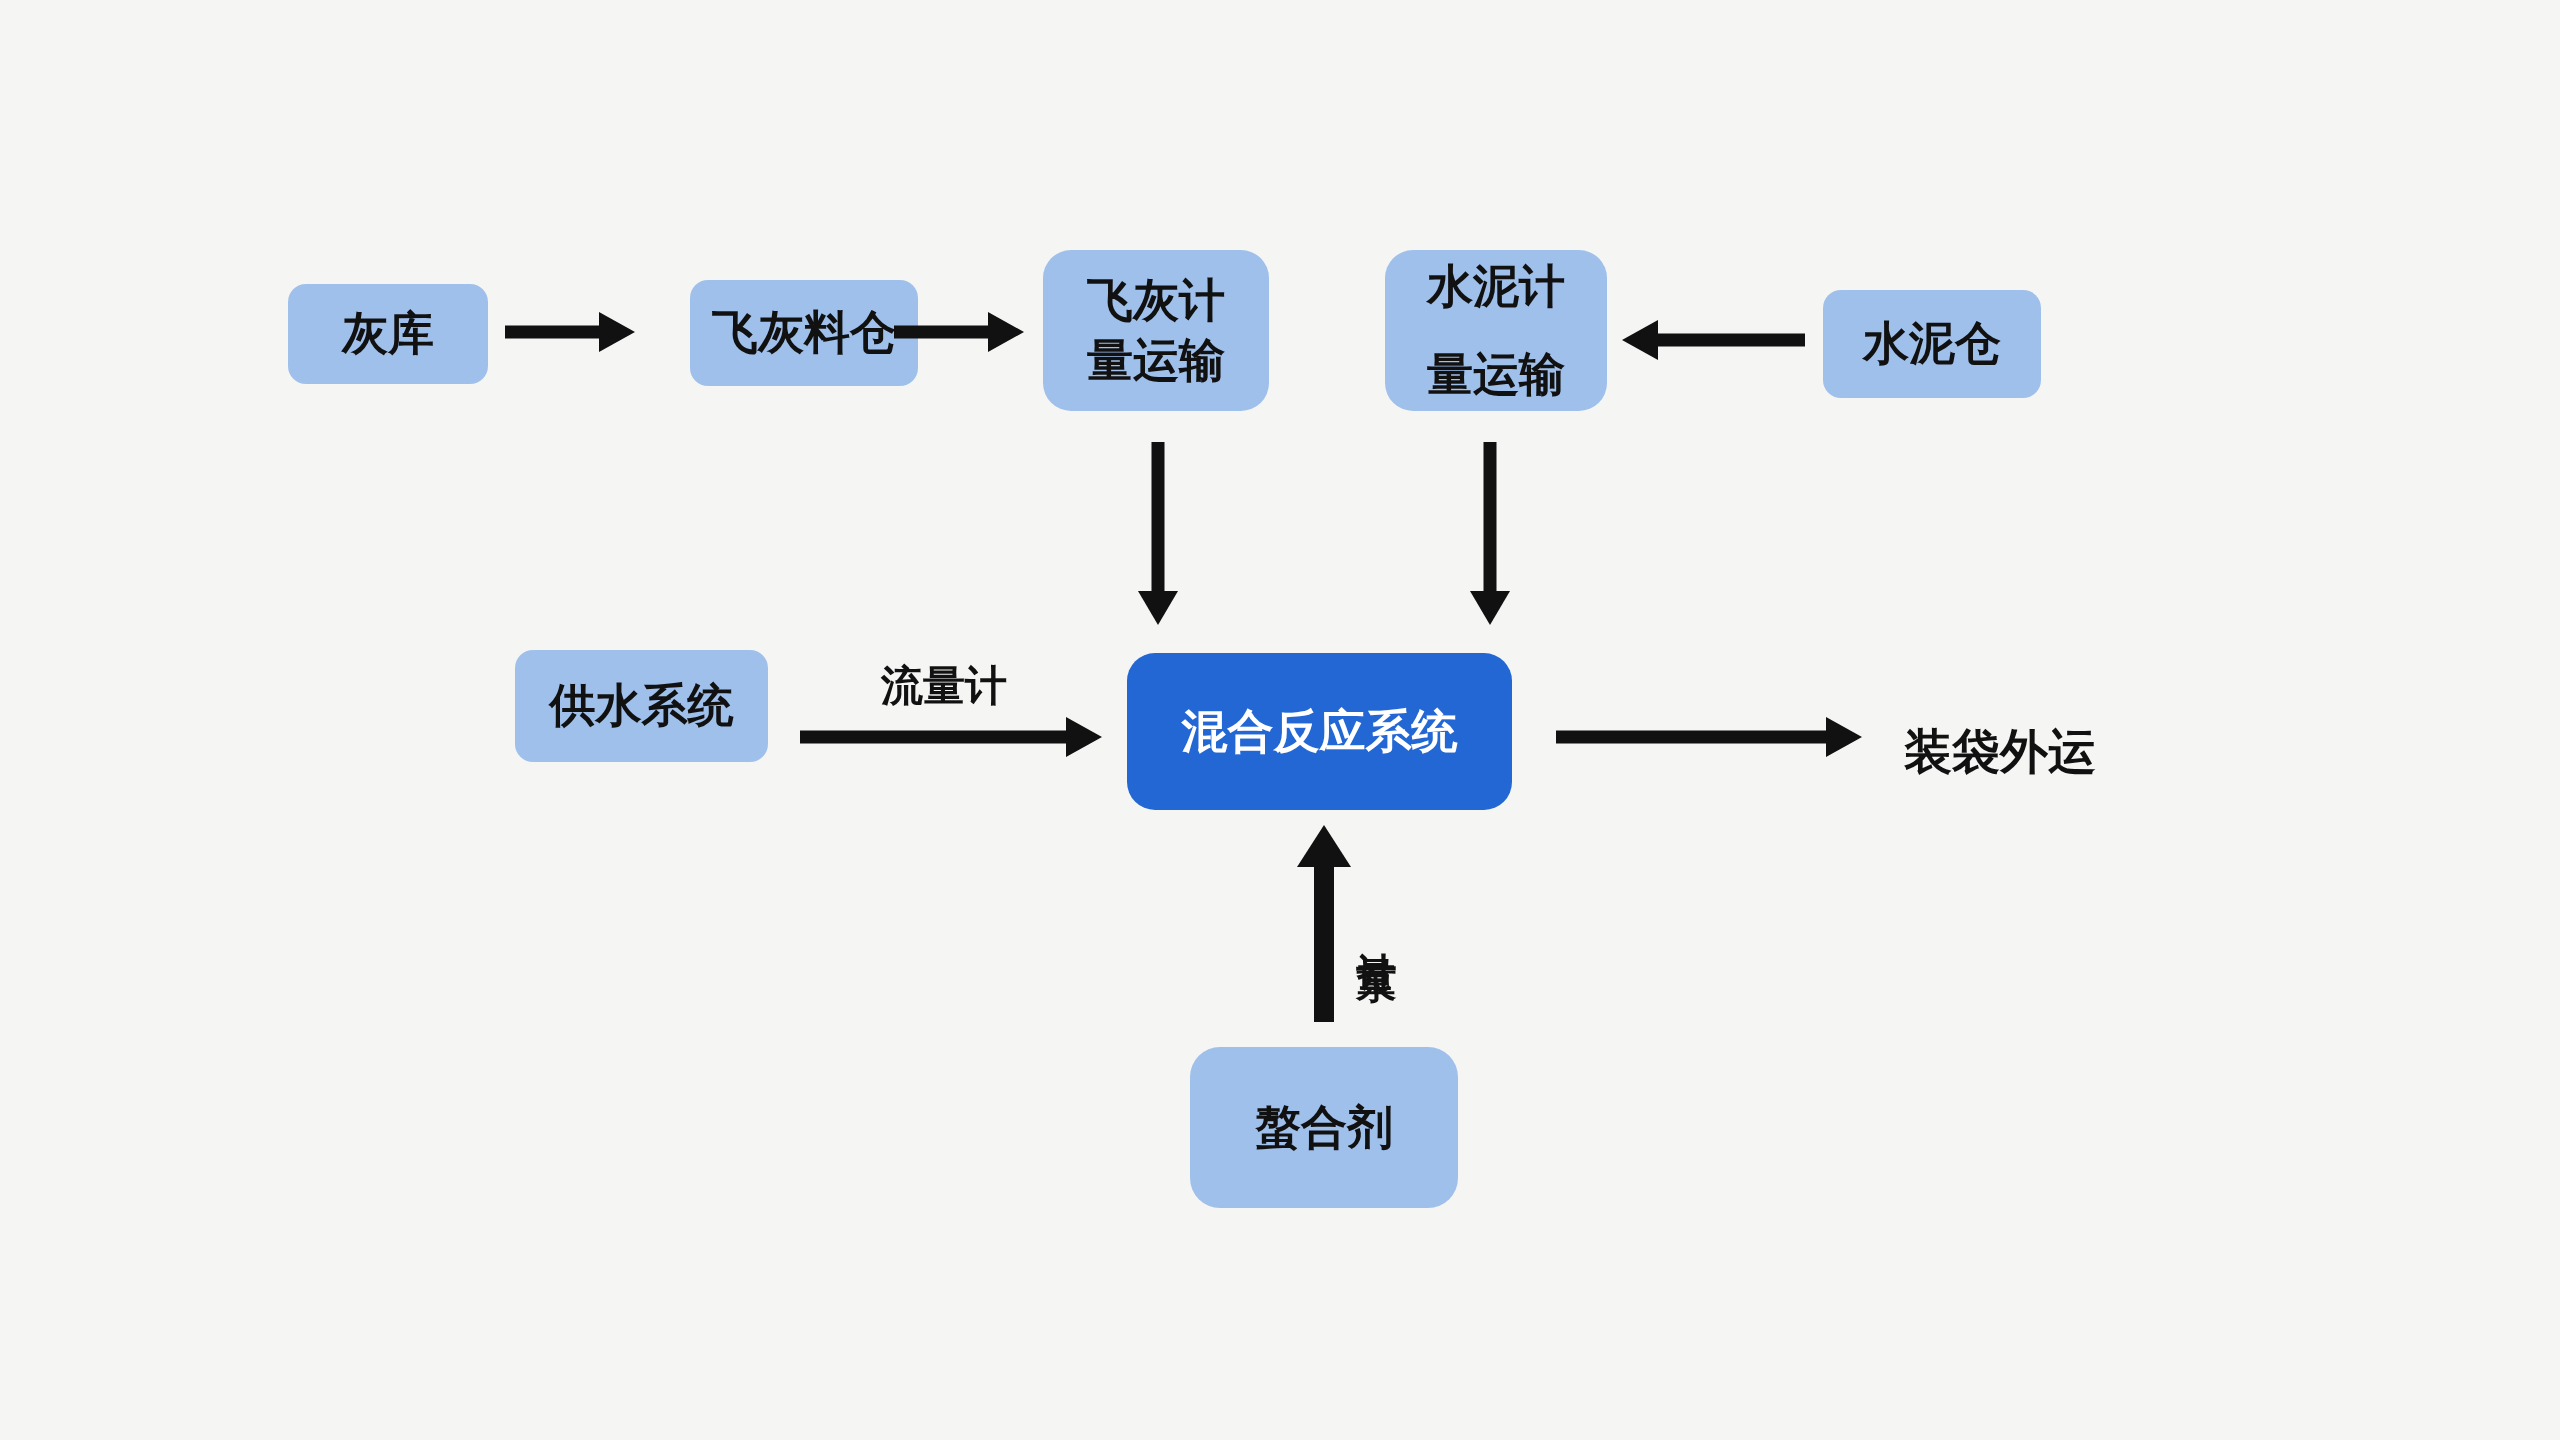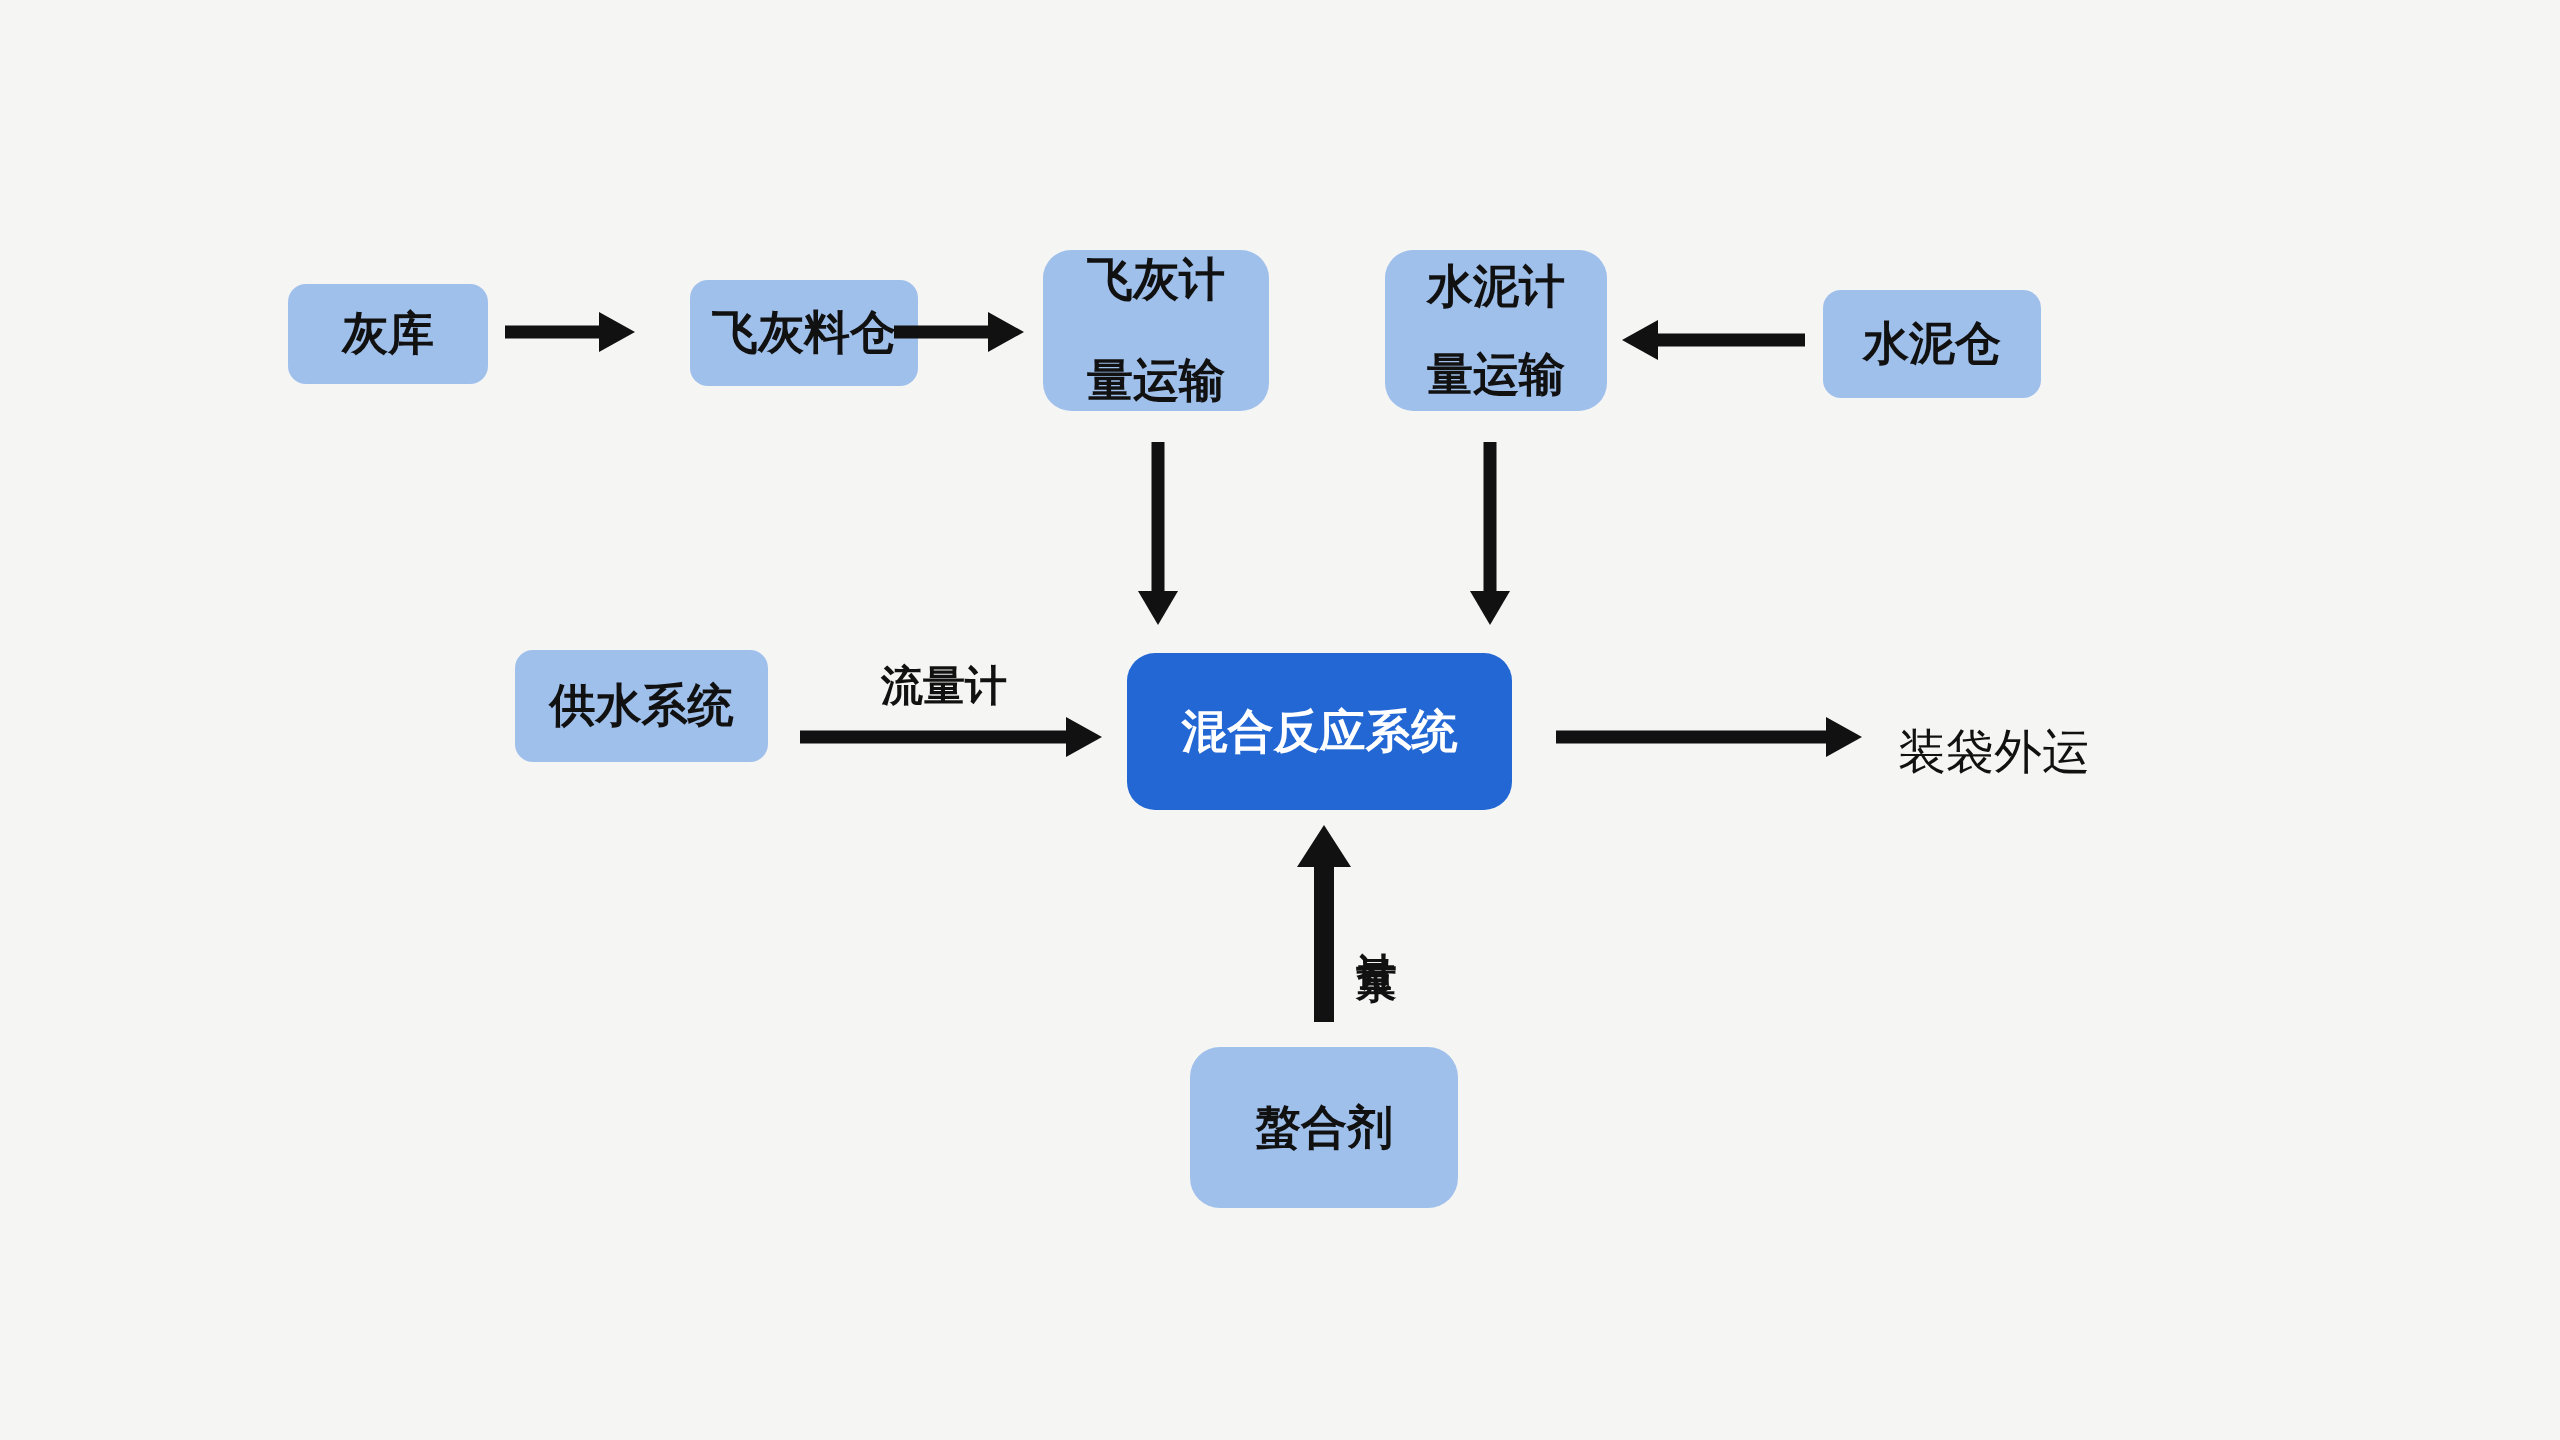--- a/index.html
+++ b/index.html
@@ -52,21 +52,22 @@
   .edge-label.vertical{
     writing-mode:vertical-rl;
     text-orientation:upright;
     letter-spacing:7px;
     font-size:40px;
   }
   .end-label{
     position:absolute;
     color:var(--label-text);
     font-size:48px;
-    font-weight:400;
+    font-weight:700;
+    text-align:center;
     line-height:1.15;
   }
   
   .arrow{position:absolute;}
   .shaft-h{
     position:absolute;top:50%;transform:translateY(-50%);
     height:13px;background:var(--arrow-color);
   }
   .arrow.right .shaft-h{left:0;right:30px;}
   .arrow.left  .shaft-h{left:30px;right:0;}
@@ -117,21 +118,21 @@
 
   <div class="node" style="left:650px;top:280px;width:228px;height:106px;margin-left:40px;">
     <span>飞灰料仓</span>
   </div>
 
   <div class="arrow right" style="left:894px;top:311px;width:130px;height:42px;">
     <div class="shaft-h"></div>
     <div class="head-right"></div>
   </div>
 
-  <div class="node tall" style="left:1043px;top:250px;width:226px;height:161px;justify-content:space-between;">
+  <div class="node tall" style="left:1043px;top:250px;width:226px;height:161px;">
     <span class="line">飞灰计</span>
     <span class="line">量运输</span>
   </div>
 
   <div class="node tall" style="left:1385px;top:250px;width:222px;height:161px;gap:28px;">
     <span class="line">水泥计</span>
     <span class="line">量运输</span>
   </div>
 
   <div class="arrow left" style="left:1622px;top:319px;width:183px;height:42px;">

